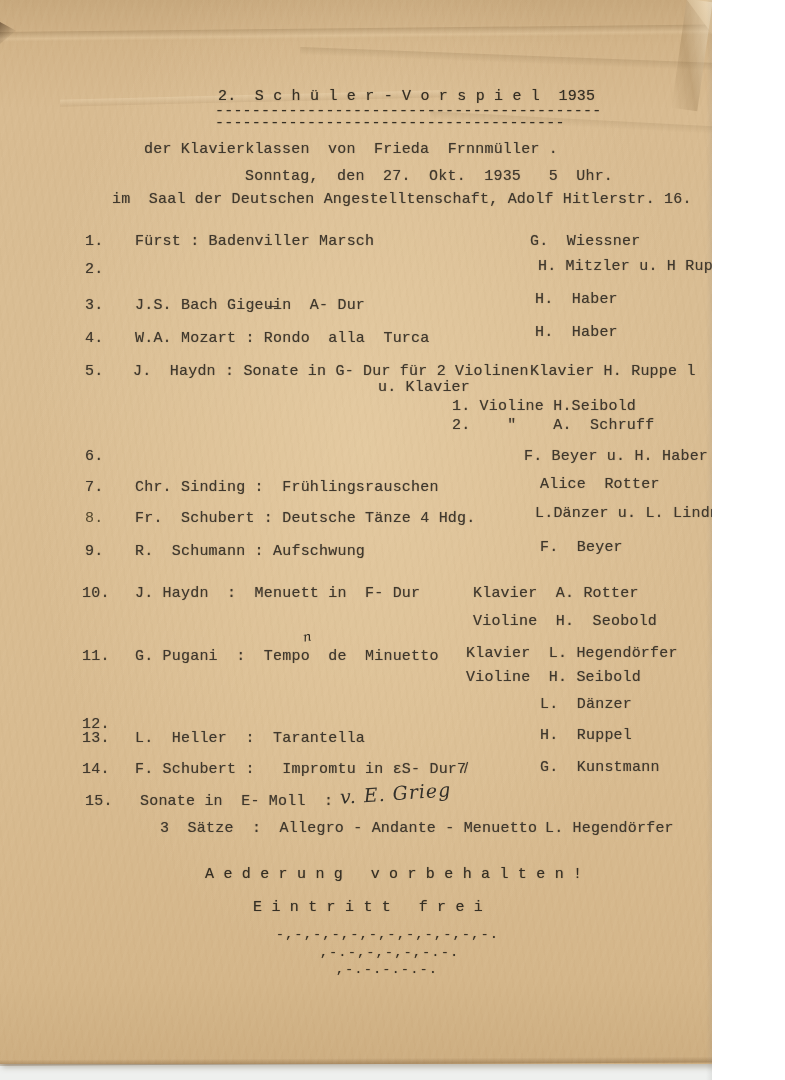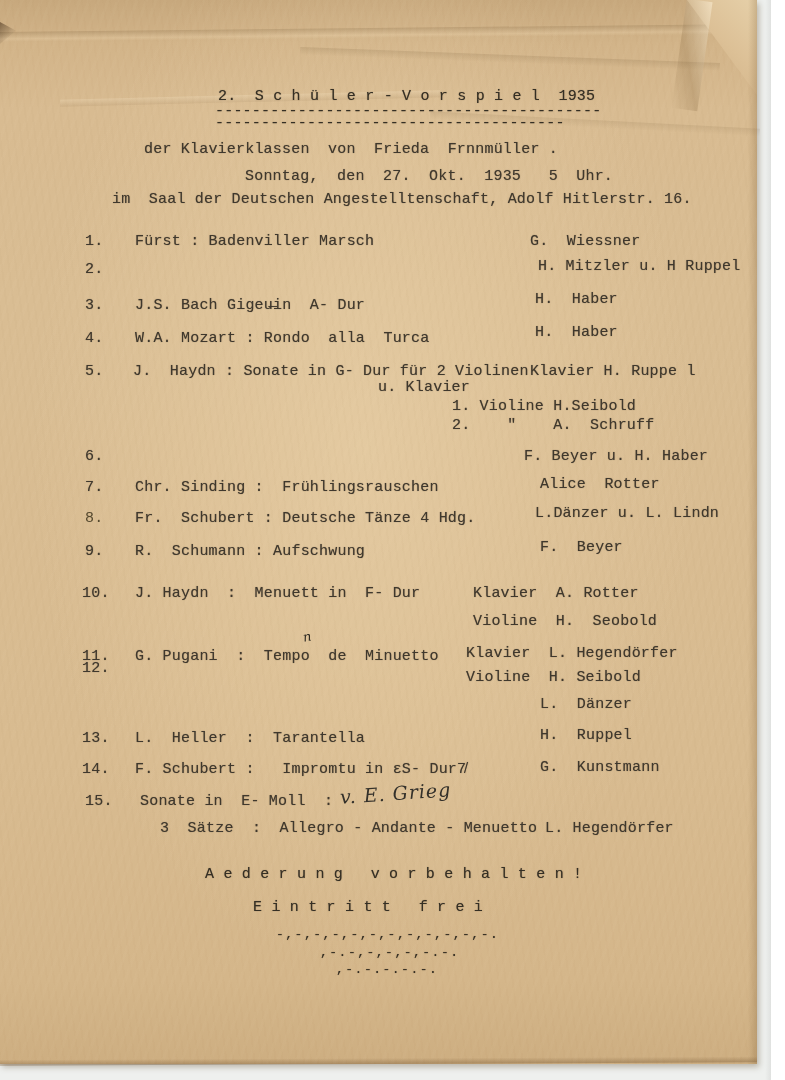--- a/index.html
+++ b/index.html
@@ -1,17 +1,17 @@
 <!DOCTYPE html>
 <html><head>
 <meta charset="utf-8">
 <style>
   html,body{margin:0;padding:0;}
   #stage{
-    position:relative; width:771px; height:1080px; overflow:hidden;
+    position:relative; width:712px; height:1080px; overflow:hidden;
     background:#eef0ee;
     font-family:"Liberation Mono","DejaVu Sans Mono",monospace;
   }
   
   #stage::after{
     content:""; position:absolute; right:0; top:0; width:6px; height:100%;
     background:linear-gradient(90deg, rgba(0,0,0,0) 0%, rgba(120,120,120,0.12) 100%);
   }
   .paper{
     position:absolute; left:0; top:0; width:757px; height:1064px;
@@ -146,21 +146,21 @@
     <span class="t" style="left:135px;top:585px">J. Haydn  :  Menuett in  F- Dur</span>
     <span class="t" style="left:473px;top:585px">Klavier  A. Rotter</span>
     <span class="t" style="left:473px;top:613px">Violine  H.  Seobold</span>
 
     <span class="t" style="left:82px;top:648px">11.</span>
     <span class="t" style="left:135px;top:648px">G. Pugani  :  Tempo  de  Minuetto</span>
     <span class="hand-n" style="position:absolute;left:303px;top:629px">n</span>
     <span class="t" style="left:466px;top:645px">Klavier  L. Hegendörfer</span>
     <span class="t" style="left:466px;top:669px">Violine  H. Seibold</span>
 
-    <span class="t" style="left:82px;top:660px">12.</span>
+    <span class="t" style="left:82px;top:716px">12.</span>
     <span class="t" style="left:540px;top:696px">L.  Dänzer</span>
 
     <span class="t" style="left:82px;top:730px">13.</span>
     <span class="t" style="left:135px;top:730px">L.  Heller  :  Tarantella</span>
     <span class="t" style="left:540px;top:727px">H.  Ruppel</span>
 
     <span class="t" style="left:82px;top:761px">14.</span>
     <span class="t" style="left:135px;top:761px">F. Schubert :   Impromtu in εS- Dur7̸</span>
     <span class="t" style="left:540px;top:759px">G.  Kunstmann</span>
 

